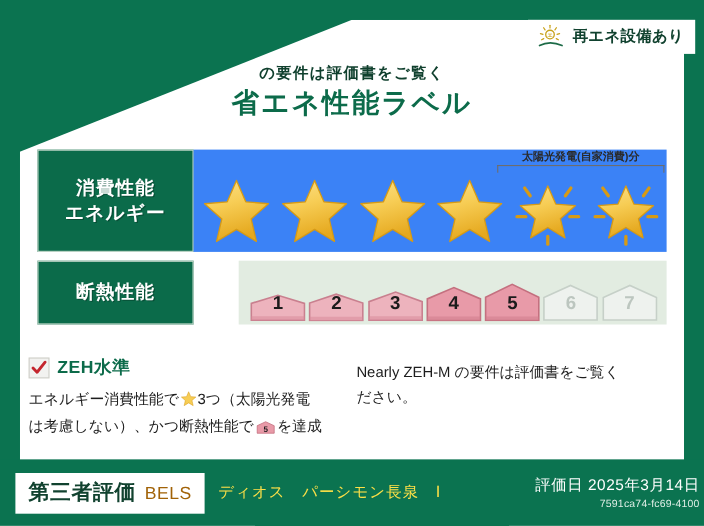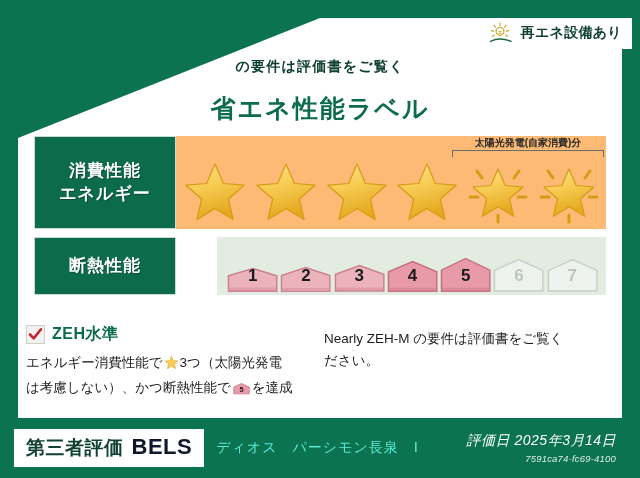--- a/index.html
+++ b/index.html
@@ -69,21 +69,21 @@
     z-index: 5;
   }
   .heading .sub {
     font-size: 14px;
     font-weight: 700;
     color: #10402e;
     letter-spacing: 1.2px;
     line-height: 1.2;
   }
   .heading .main {
-    margin-top: 19px;
+    margin-top: 5px;
     font-size: 25px;
     font-weight: 700;
     color: #0c6b4a;
     letter-spacing: 2px;
     line-height: 1.15;
   }
 
   
   .perf-area {
     position: absolute;
@@ -106,21 +106,21 @@
     color: #ffffff;
     font-weight: 700;
     letter-spacing: 1px;
     line-height: 1.32;
     font-size: 17px;
     text-shadow: 1px 1px 0 rgba(0,0,0,.28);
   }
 
   .row-panel {
     flex: 1 1 auto;
-    background: #fdba74;
+    background: #3b82f6;
     position: relative;
   }
   .row-panel.energy { height: 93px; }
   .row-panel.insul  { height: 58px; background: #e2ece1; }
 
   
   .stars {
     position: absolute;
     left: 6px; right: 4px; bottom: 4px;
     height: 70px;
@@ -246,38 +246,37 @@
     align-items: baseline;
     gap: 8px;
   }
   .bels-box .jp {
     font-size: 19px;
     font-weight: 700;
     color: #11422f;
     letter-spacing: .5px;
   }
   .bels-box .en {
-    font-size: 22px;
-    font-weight: 700;
-    color: #0f172a;
+    font-size: 16px;
+    font-weight: 400;
+    color: #a16207;
     letter-spacing: .5px;
   }
   .bldg-name {
     margin-left: 12px;
-    color: #5eead4;
+    color: #fde047;
     font-size: 14px;
     letter-spacing: 1px;
     white-space: nowrap;
   }
   .eval-block {
     margin-left: auto;
-    margin-right: 24px;
+    margin-right: 4px;
     text-align: right;
     color: #ffffff;
-    font-style: italic;
   }
   .eval-date { font-size: 14px; letter-spacing: .5px; white-space: nowrap; }
   .eval-id {
     margin-top: 3px;
     font-size: 9.5px;
     color: #dfeee6;
     letter-spacing: .2px;
     white-space: nowrap;
   }
 </style>

